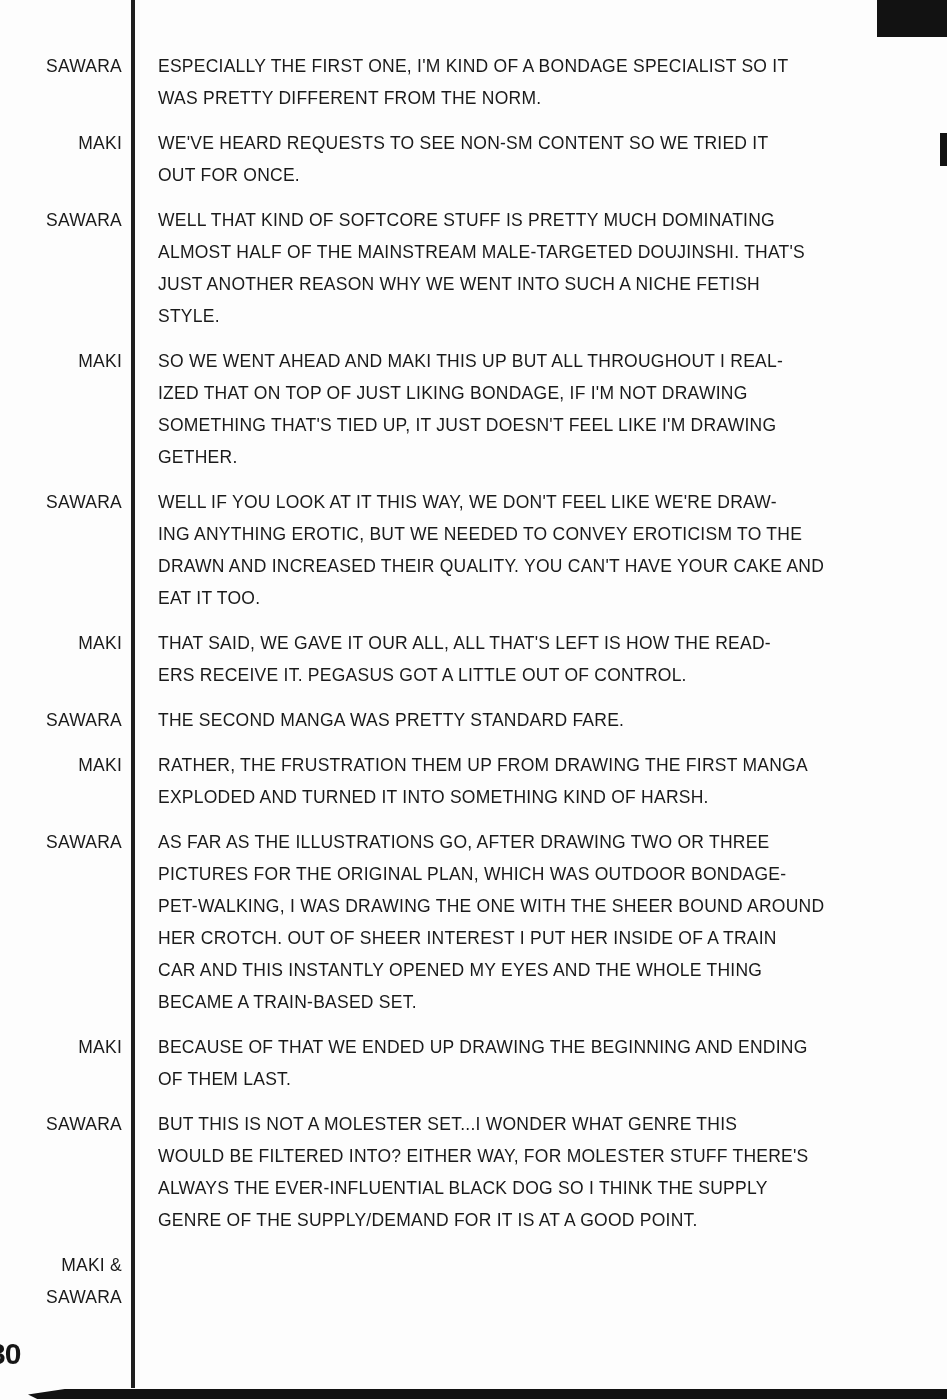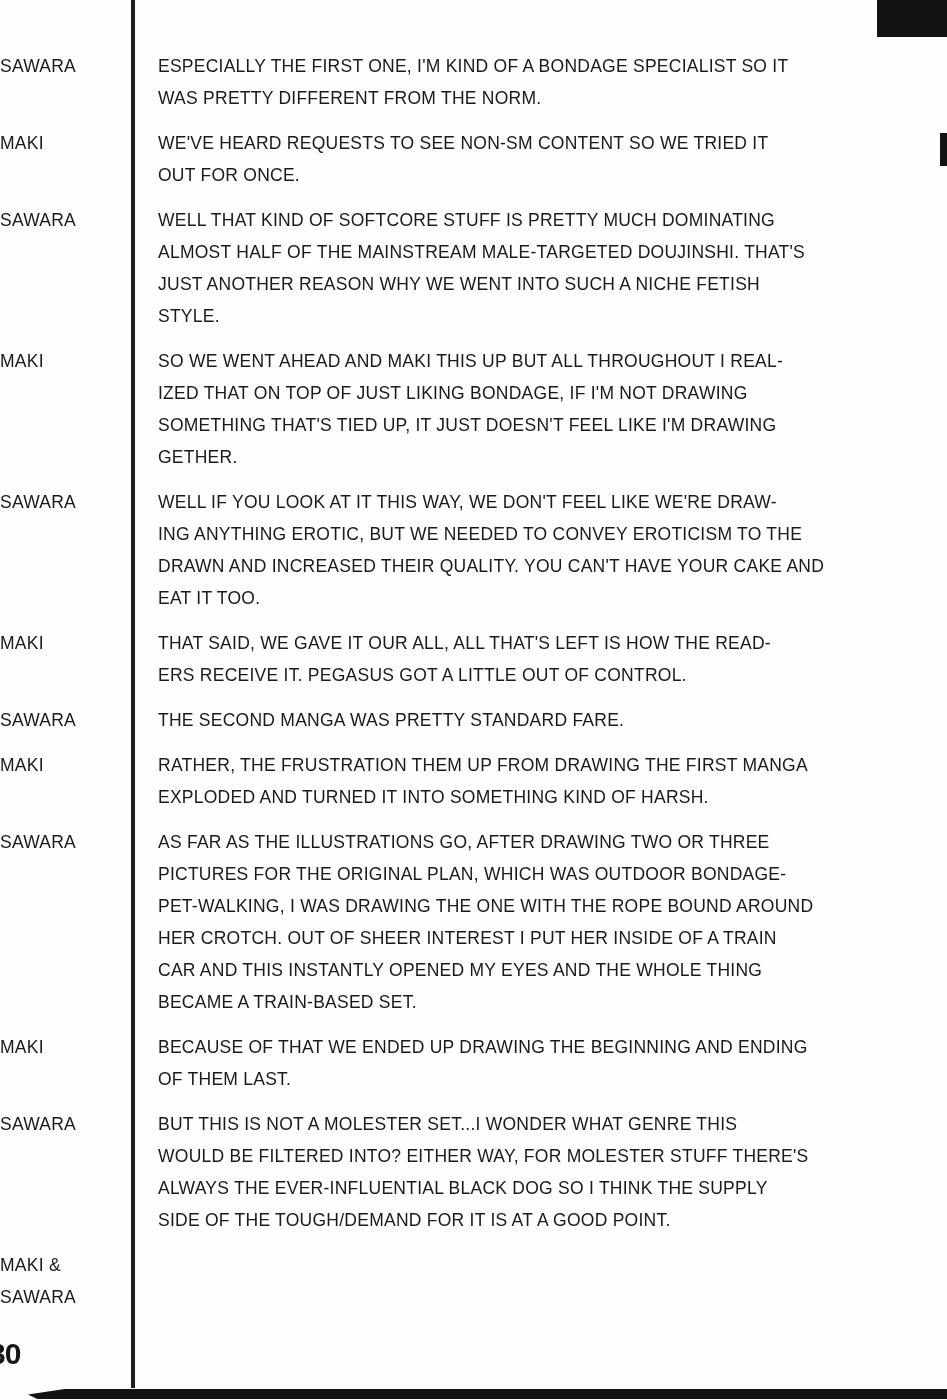--- a/index.html
+++ b/index.html
@@ -15,21 +15,21 @@
     position: absolute; left: 131px; top: 0;
     width: 4px; height: 1388px;
     background: #1e1e1e;
   }
   #dialogue {
     position: absolute; left: 0; top: 50px; width: 947px;
   }
   .row { display: flex; margin-bottom: 13px; }
   .speaker {
     flex: 0 0 131px; width: 131px; box-sizing: border-box;
-    text-align: left; padding-right: 1px;
+    text-align: right; padding-right: 9px;
   }
   .text { padding-left: 27px; }
   .sline, .tline {
     line-height: 32px; font-size: 17.5px;
     letter-spacing: 0.25px; white-space: nowrap;
     font-weight: 500;
   }
   .page-number {
     position: absolute; left: -11px; top: 1337px;
     font-size: 30px; line-height: 34px; font-weight: bold;
@@ -126,21 +126,21 @@
         <div class="tline">EXPLODED AND TURNED IT INTO SOMETHING KIND OF HARSH.</div>
       </div>
     </div>
     <div class="row">
       <div class="speaker">
         <div class="sline">SAWARA</div>
       </div>
       <div class="text">
         <div class="tline">AS FAR AS THE ILLUSTRATIONS GO, AFTER DRAWING TWO OR THREE</div>
         <div class="tline">PICTURES FOR THE ORIGINAL PLAN, WHICH WAS OUTDOOR BONDAGE-</div>
-        <div class="tline">PET-WALKING, I WAS DRAWING THE ONE WITH THE ROPE BOUND AROUND</div>
+        <div class="tline">PET-WALKING, I WAS DRAWING THE ONE WITH THE SHEER BOUND AROUND</div>
         <div class="tline">HER CROTCH. OUT OF SHEER INTEREST I PUT HER INSIDE OF A TRAIN</div>
         <div class="tline">CAR AND THIS INSTANTLY OPENED MY EYES AND THE WHOLE THING</div>
         <div class="tline">BECAME A TRAIN-BASED SET.</div>
       </div>
     </div>
     <div class="row">
       <div class="speaker">
         <div class="sline">MAKI</div>
       </div>
       <div class="text">
@@ -149,21 +149,21 @@
       </div>
     </div>
     <div class="row">
       <div class="speaker">
         <div class="sline">SAWARA</div>
       </div>
       <div class="text">
         <div class="tline">BUT THIS IS NOT A MOLESTER SET...I WONDER WHAT GENRE THIS</div>
         <div class="tline">WOULD BE FILTERED INTO? EITHER WAY, FOR MOLESTER STUFF THERE'S</div>
         <div class="tline">ALWAYS THE EVER-INFLUENTIAL BLACK DOG SO I THINK THE SUPPLY</div>
-        <div class="tline">SIDE OF THE TOUGH/DEMAND FOR IT IS AT A GOOD POINT.</div>
+        <div class="tline">GENRE OF THE SUPPLY/DEMAND FOR IT IS AT A GOOD POINT.</div>
       </div>
     </div>
     <div class="row">
       <div class="speaker">
         <div class="sline">MAKI &amp;</div>
         <div class="sline">SAWARA</div>
       </div>
     </div>
   </div>
 

